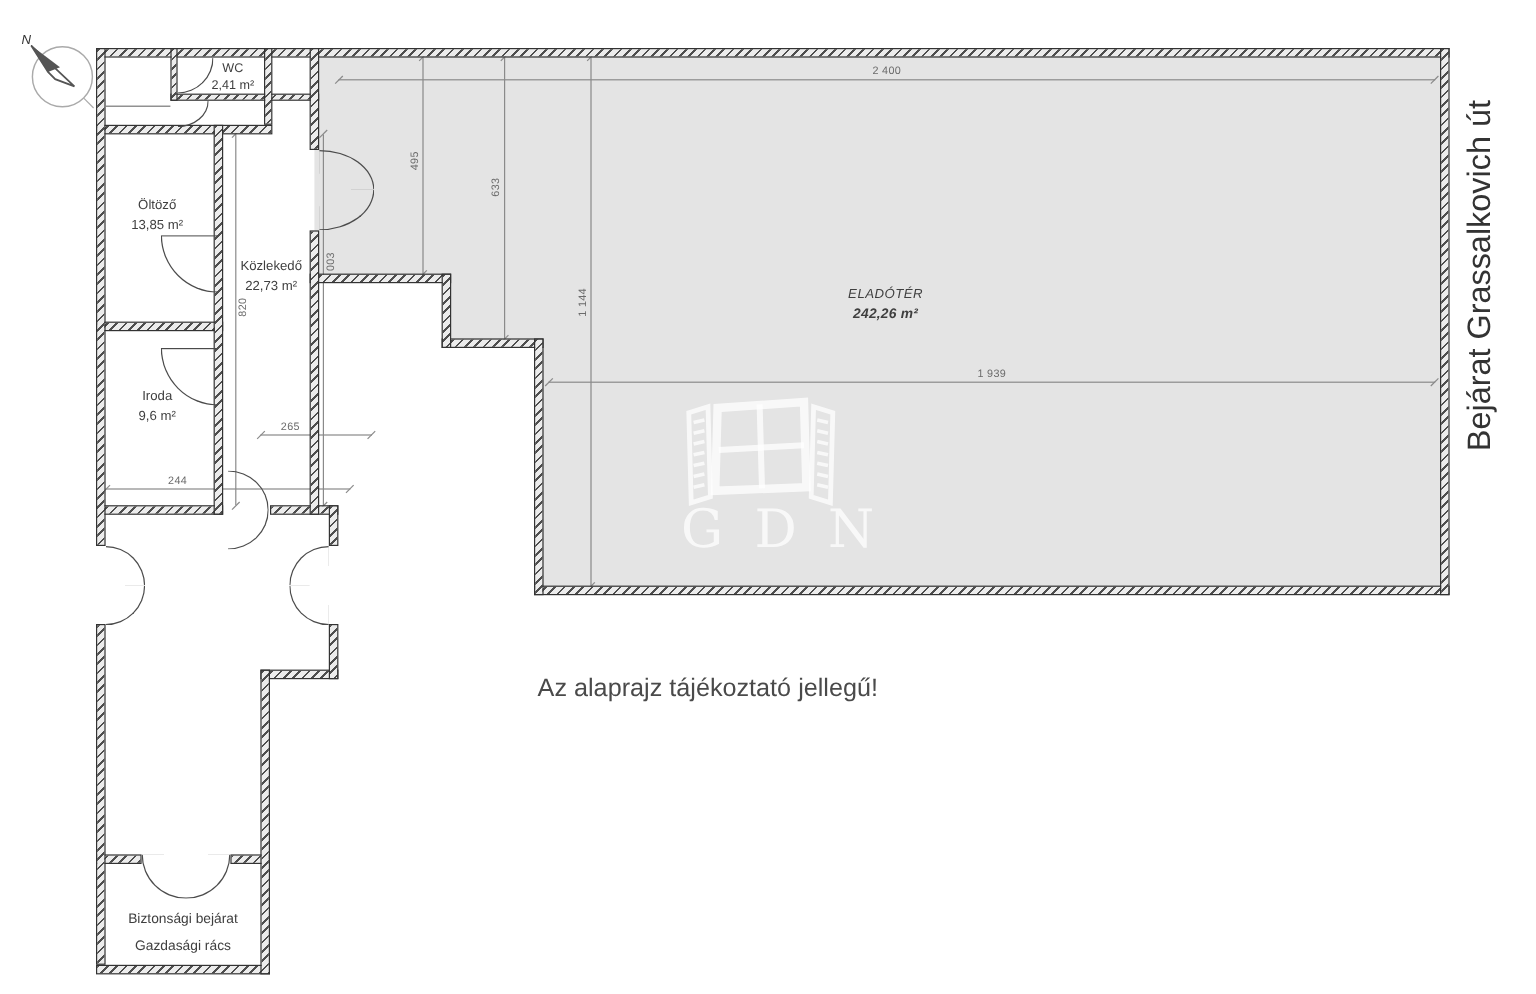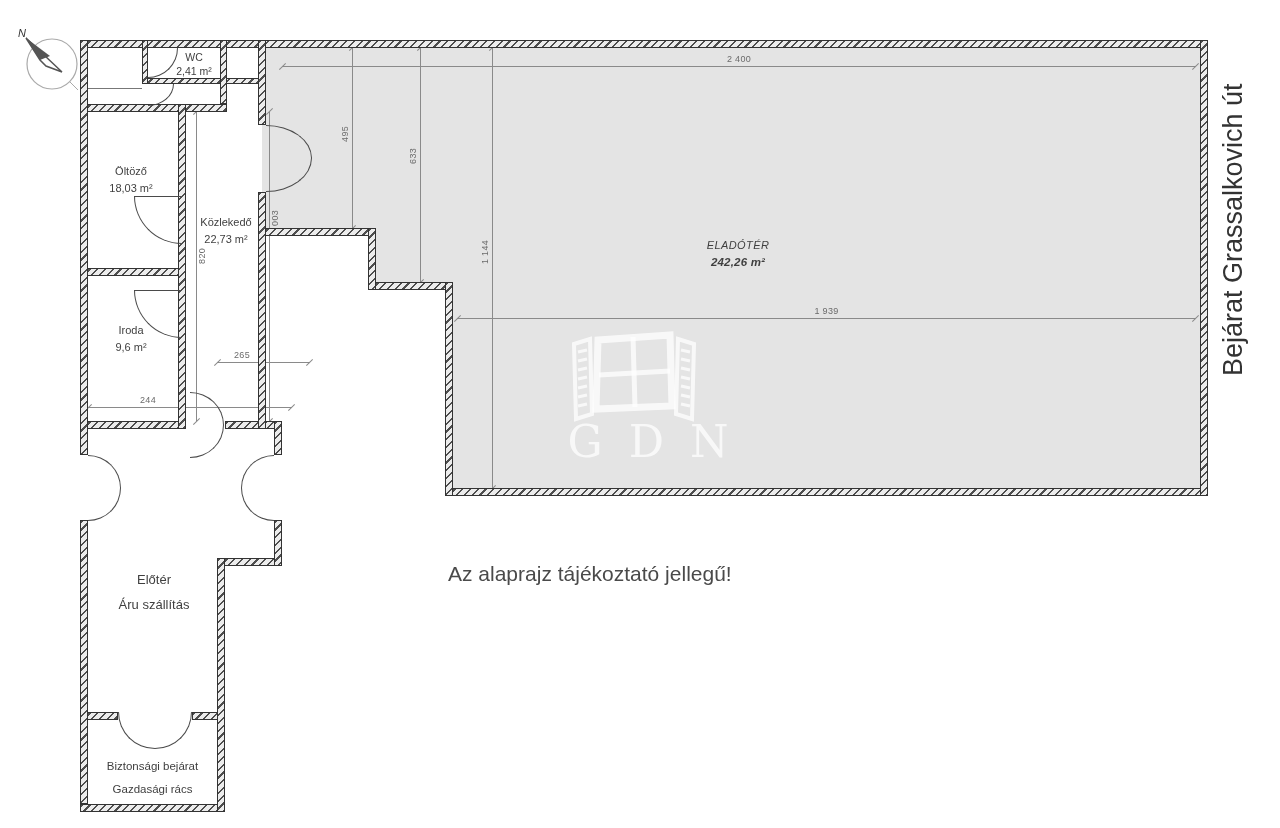--- a/index.html
+++ b/index.html
@@ -150,37 +150,33 @@
   <div class="arc bl" style="left:241px;top:488px;width:33px;height:33px"></div>
   <div class="arc bl" style="left:118px;top:712px;width:37px;height:37px"></div>
   <div class="arc br" style="left:155px;top:712px;width:37px;height:37px"></div>
 
   <div class="room-label" style="left:148px;top:50px;width:92px;font-size:10.5px;line-height:14px">
     <span>WC</span>
     <span class="area">2,41 m²</span>
   </div>
   <div class="room-label" style="left:86px;top:163px;width:90px">
     <span>Öltöző</span>
-    <span class="area">18,03 m²</span>
+    <span class="area">13,85 m²</span>
   </div>
   <div class="room-label" style="left:188px;top:214px;width:76px">
     <span>Közlekedő</span>
     <span class="area">22,73 m²</span>
   </div>
   <div class="room-label" style="left:86px;top:322px;width:90px">
     <span>Iroda</span>
     <span class="area">9,6 m²</span>
   </div>
   <div class="room-label" id="eladoter-label" style="left:638px;top:237px;width:200px">
     <span>ELADÓTÉR</span>
     <span class="area">242,26 m²</span>
-  </div>
-  <div class="room-label" id="eloter-label" style="left:90px;top:567px;width:128px">
-    <span>Előtér</span>
-    <span class="area">Áru szállítás</span>
   </div>
   <div class="room-label" id="gazdasagi-label" style="left:85px;top:755px;width:135px">
     <span>Biztonsági bejárat</span>
     <span class="area">Gazdasági rács</span>
   </div>
 
   <div id="disclaimer">Az alaprajz tájékoztató jellegű!</div>
   <div id="street-label">Bejárat Grassalkovich út</div>
 
   <svg id="compass" width="72" height="72" viewBox="0 0 72 72">

